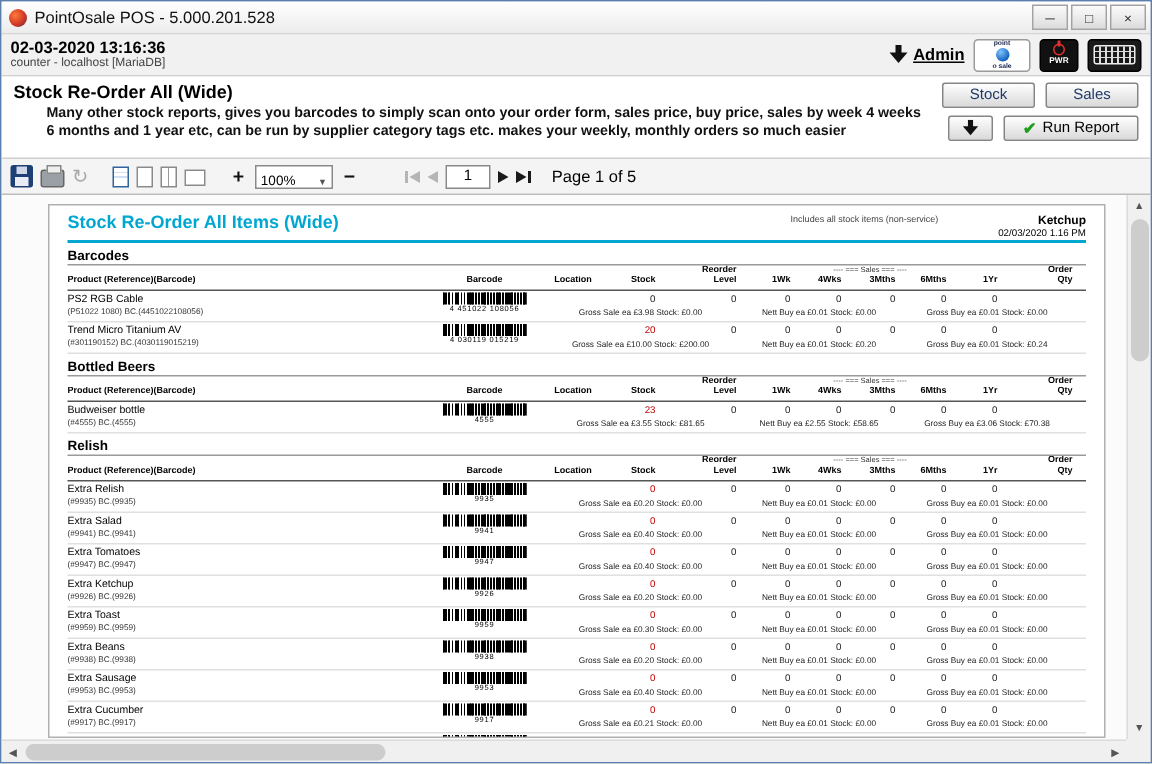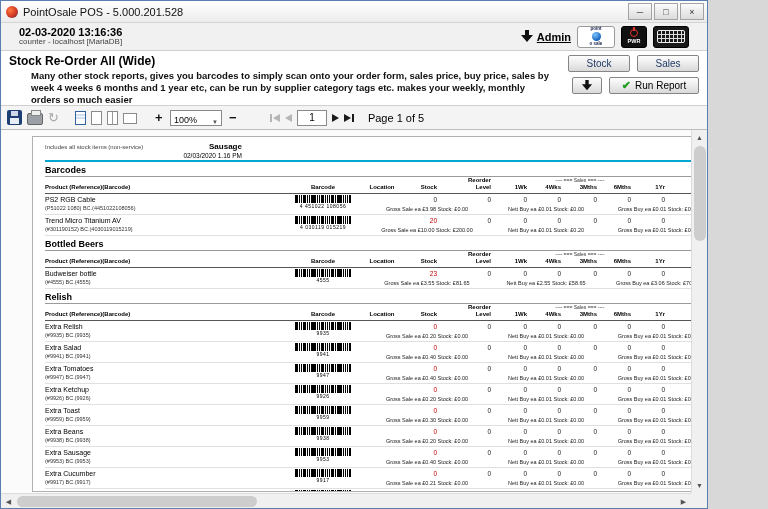--- a/index.html
+++ b/index.html
@@ -1,27 +1,27 @@
 <!DOCTYPE html>
 <html><head>
 <meta charset="utf-8">
 <style>
   * { margin:0; padding:0; box-sizing:border-box; }
   html,body { width:768px; height:509px; font-family:"Liberation Sans", sans-serif; background:#d8d8d8; }
-  .window { width:708px; height:509px; border:1px solid #5a7fae; background:#f0f0f0; display:flex; flex-direction:column; overflow:hidden; }
+  .window { width:768px; height:509px; border:1px solid #5a7fae; background:#f0f0f0; display:flex; flex-direction:column; overflow:hidden; }
 
   
   .titlebar { height:22px; background:linear-gradient(#ffffff,#ececec); border-bottom:1px solid #d5d5d5; display:flex; align-items:center; padding:0 3px; flex:0 0 auto; }
   .app-icon { width:12px; height:12px; border-radius:50%; background:radial-gradient(circle at 35% 35%, #ff7a3c, #cc3322 60%, #223a77); margin:0 5px 0 2px; }
   .title-text { font-size:11px; color:#111; }
   .win-btns { margin-left:auto; display:flex; gap:2px; }
   .win-btn { width:24px; height:17px; border:1px solid #a3a3a3; background:linear-gradient(#fbfbfb,#dcdcdc); font-size:9px; color:#333; display:flex; align-items:center; justify-content:center; cursor:default; }
 
   
-  .topbar { height:28px; background:#f1f1f1; border-bottom:1px solid #cfcfcf; display:flex; align-items:center; padding:0 18px; flex:0 0 auto; }
+  .topbar { height:28px; background:#f1f1f1; border-bottom:1px solid #cfcfcf; display:flex; align-items:center; padding:0 6px; flex:0 0 auto; }
   .tb-left { width:195px; line-height:1.05; }
   .tb-datetime { font-size:11px; font-weight:bold; color:#000; }
   .tb-conn { font-size:8px; color:#444; }
   .tb-schedule { width:185px; height:20px; background:#fff; border:1px solid #c8c8c8; font-size:9px; color:#222; display:flex; align-items:center; justify-content:center; margin-left:18px; }
   .tb-right { margin-left:auto; display:flex; align-items:center; gap:6px; }
   .admin-btn { display:flex; align-items:center; gap:4px; cursor:pointer; }
   .admin-label { font-size:11px; font-weight:bold; text-decoration:underline; color:#000; }
   .dl-arrow { position:relative; width:12px; height:13px; display:inline-block; }
   .dl-arrow::before { content:""; position:absolute; left:4px; top:0; width:4px; height:6px; background:#111; }
   .dl-arrow::after { content:""; position:absolute; left:0; top:5px; border-left:6px solid transparent; border-right:6px solid transparent; border-top:7px solid #111; }
@@ -224,24 +224,25 @@
     <span class="nav">
         <i class="tri-r"></i>
         <i class="bar"></i>
       </span>
     <span class="pagestat">Page 1 of 5</span>
   </div>
 
   <div class="viewer">
     <div class="page">
       <div class="rp-head">
+        <div class="rp-title">Stock Re-Order All Items (Wide)</div>
         <div class="rp-meta">
           <span class="rp-note">Includes all stock items (non-service)</span>
           <span class="rp-printed">
-            <span class="rp-printed-label">Sausage</span>
+            <span class="rp-printed-label">Ketchup</span>
             <span class="rp-printed-date">02/03/2020 1.16 PM</span>
           </span>
         </div>
       </div>
       <div class="rp-rule"></div>
       <div id="report-body">
   <div class="section">
     <div class="sec-name">Barcodes</div>
     <div class="hdr-row">
       <span class="hc h-r1 ra">Reorder</span>

